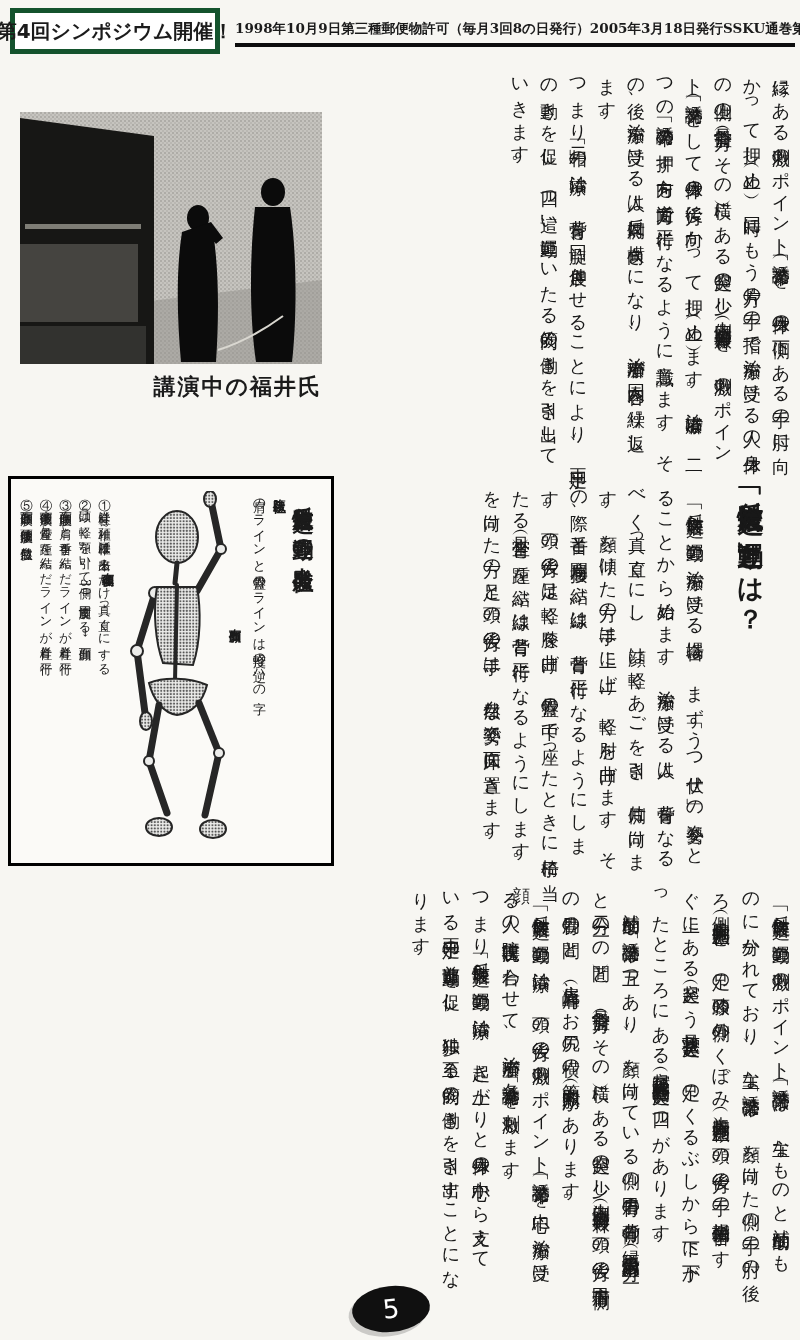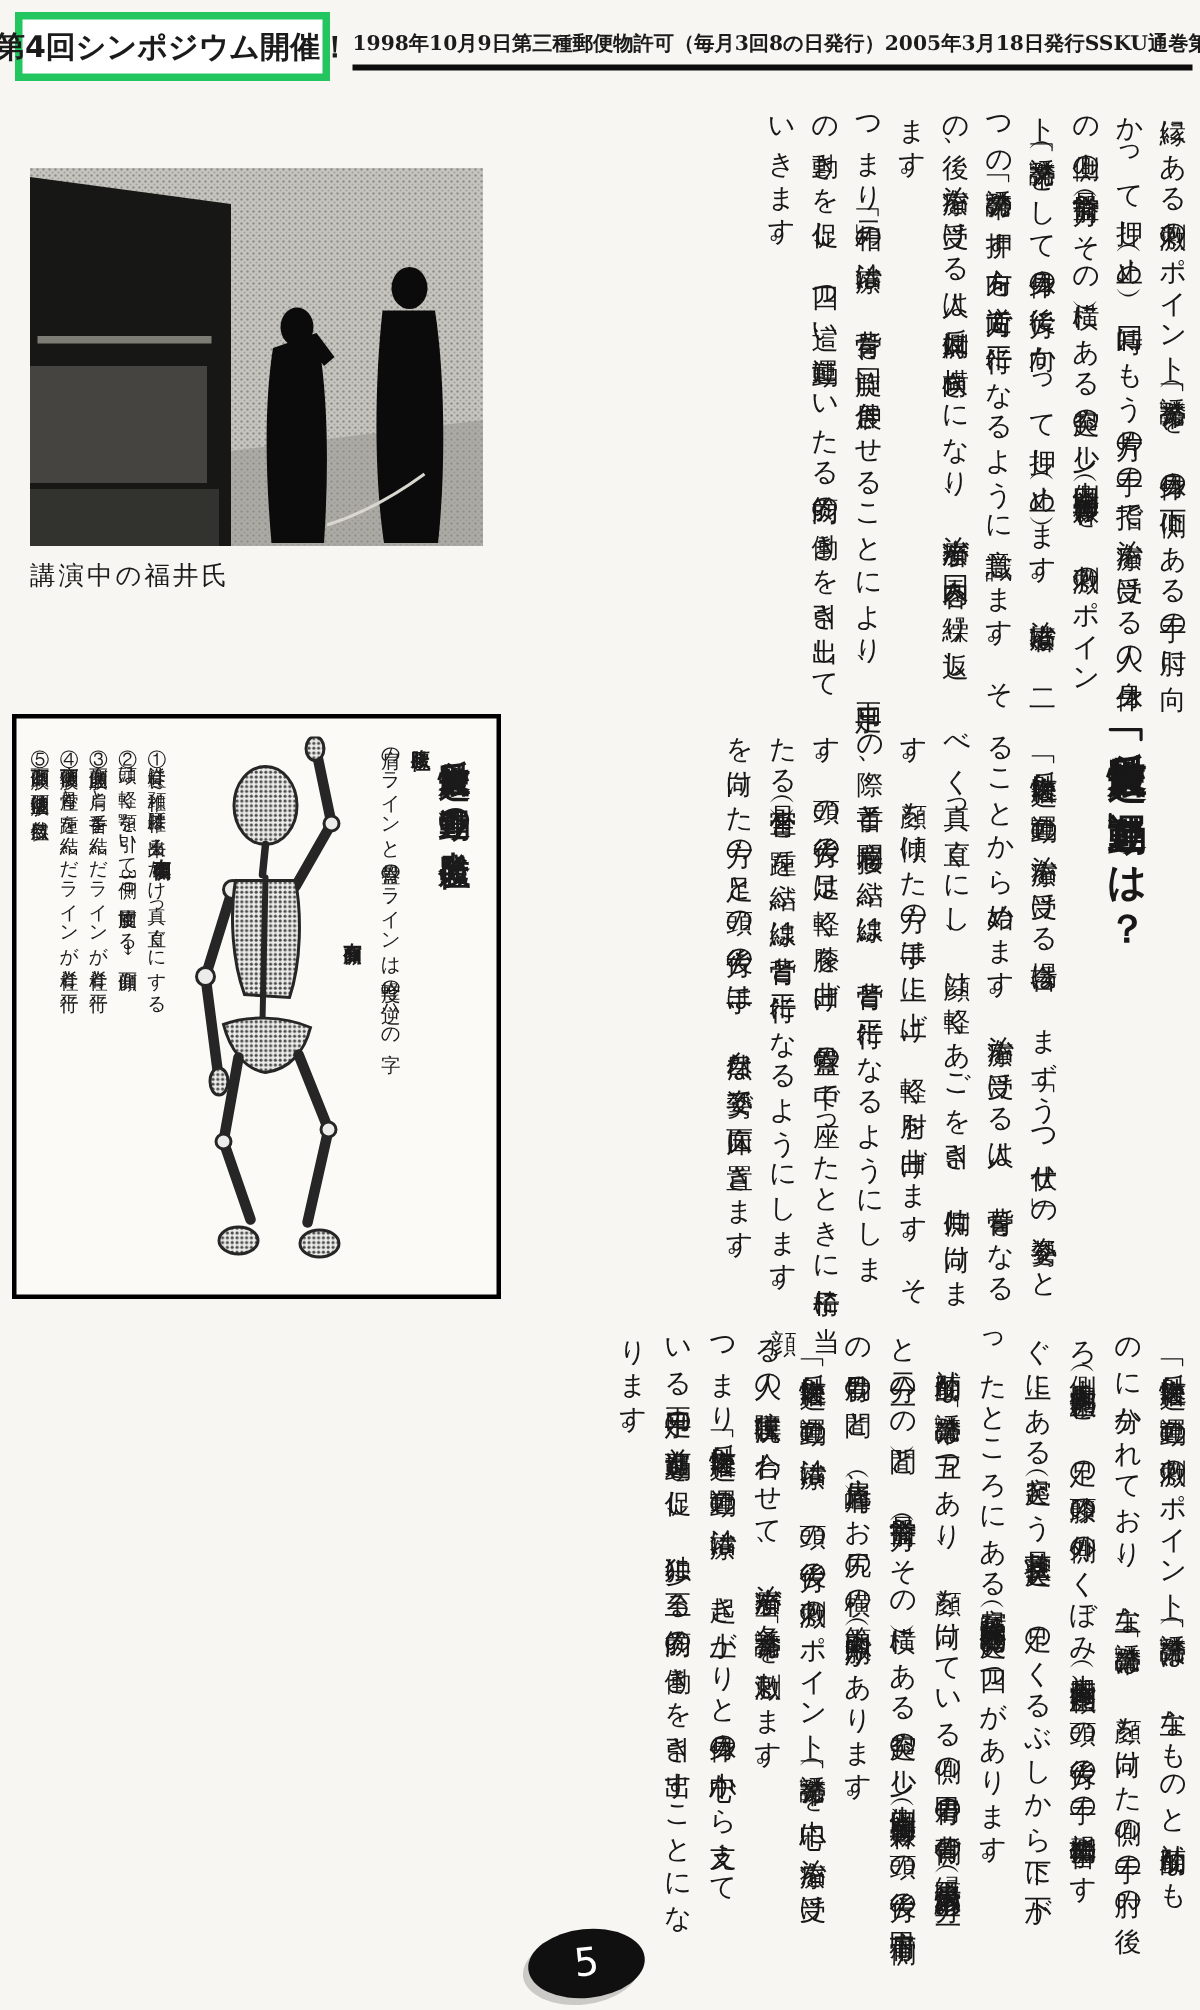--- a/index.html
+++ b/index.html
@@ -7,21 +7,21 @@
     width:800px;height:1340px;position:relative;
     background:#f7f6f2;color:#1b1b1b;
     font-family:"DejaVu Serif","Liberation Serif",serif;
     overflow:hidden;
   }
   .abs{position:absolute;}
 
   
   .badge{
     left:10px;top:8px;width:200px;height:36px;
-    border:5px solid #22c55e;background:#fff;
+    border:5px solid #14532d;background:#fff;
     display:flex;align-items:center;justify-content:center;
     font-family:"DejaVu Sans","Liberation Sans",sans-serif;
     font-weight:bold;font-size:20px;letter-spacing:0px;
     box-shadow:0 0 0 1px #fff inset;
     white-space:nowrap;
   }
   .dateline{
     left:235px;top:20px;width:560px;
     font-size:13.5px;font-weight:bold;letter-spacing:0px;
     border-bottom:4px solid #0d0d0d;padding-bottom:5px;
@@ -41,21 +41,21 @@
   .main-article h2{
     margin:0 14px 0 10px;font-family:"DejaVu Sans","Liberation Sans",sans-serif;
     font-weight:bold;font-size:26px;line-height:62px;letter-spacing:2px;
   }
   .bottom-article{left:24px;top:880px;width:772px;height:402px;line-height:30px;}
 
   
   .photo-figure{left:20px;top:112px;width:302px;}
   .photo-frame{width:302px;height:252px;background:#c4c2bd;overflow:hidden;}
   .photo-caption{
-    text-align:left;font-weight:normal;font-size:17px;
+    text-align:right;font-weight:bold;font-size:22px;
     margin-top:8px;letter-spacing:2px;
   }
 
   
   .figure-box{
     left:8px;top:476px;width:326px;height:390px;
     border:3px solid #000;background:#fbfaf7;box-sizing:border-box;
   }
   .fb-right{
     position:absolute;right:8px;top:10px;height:362px;

